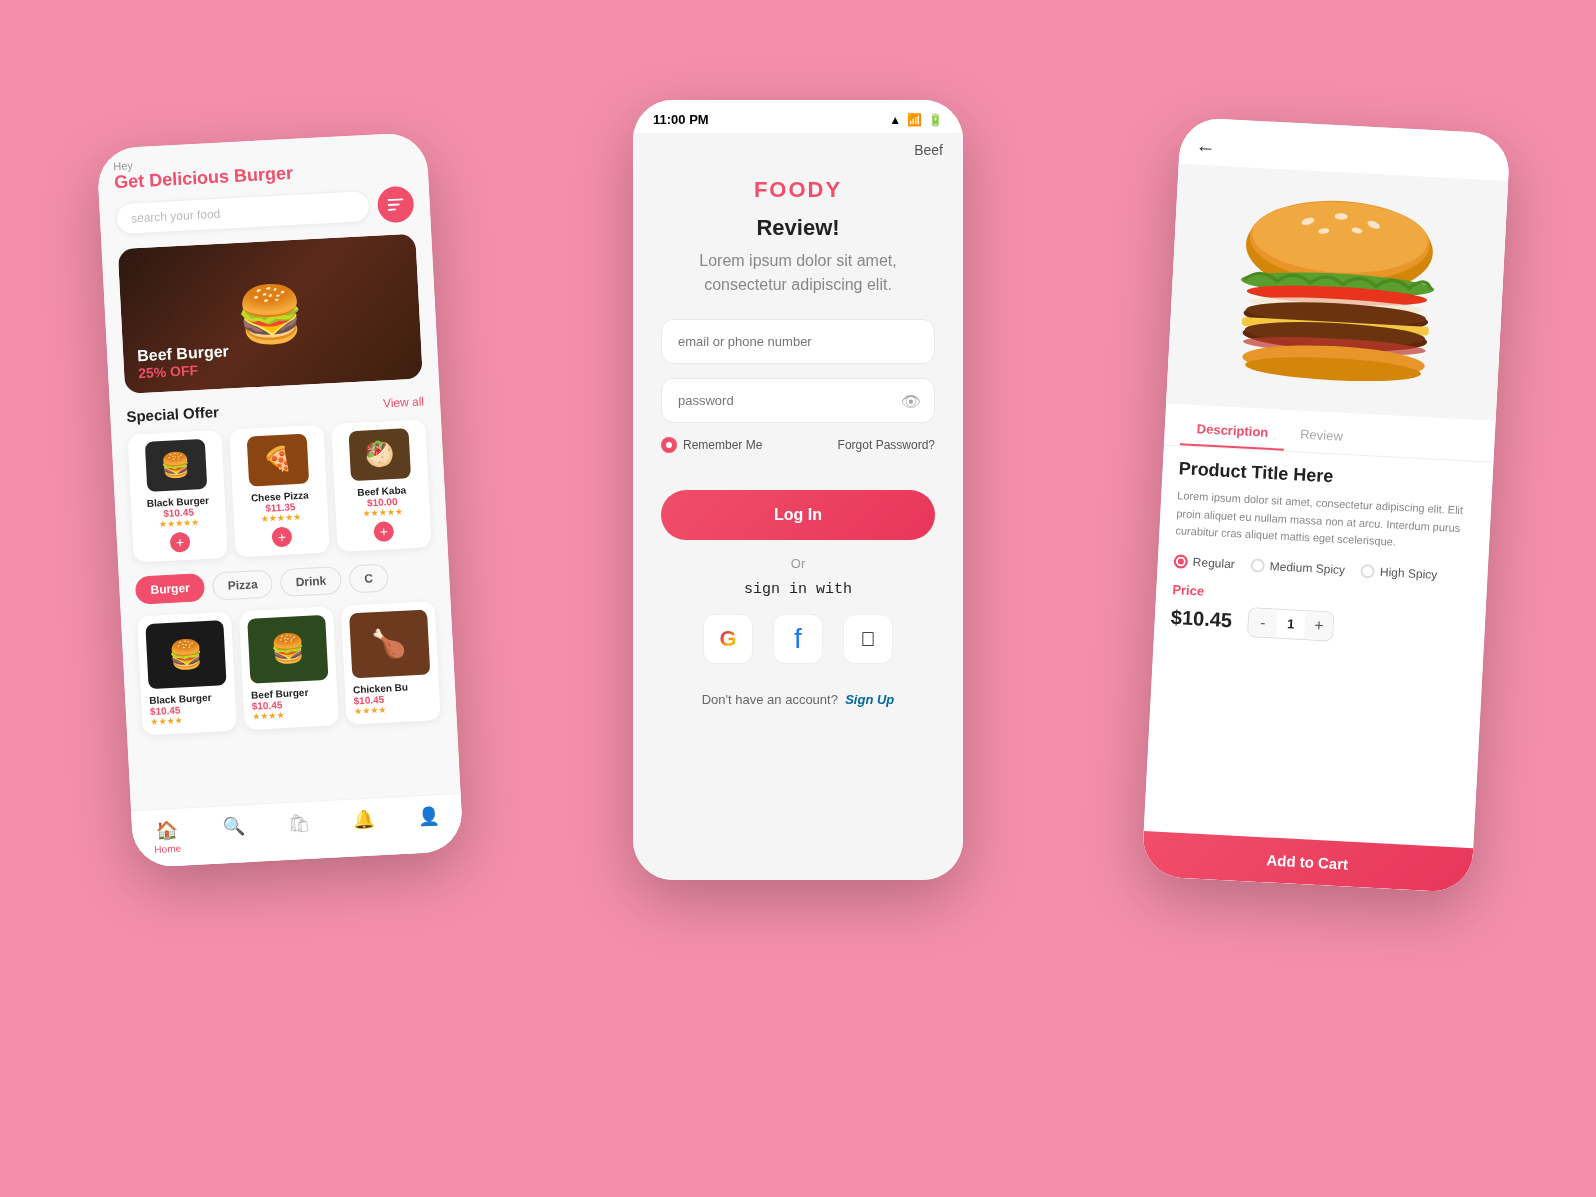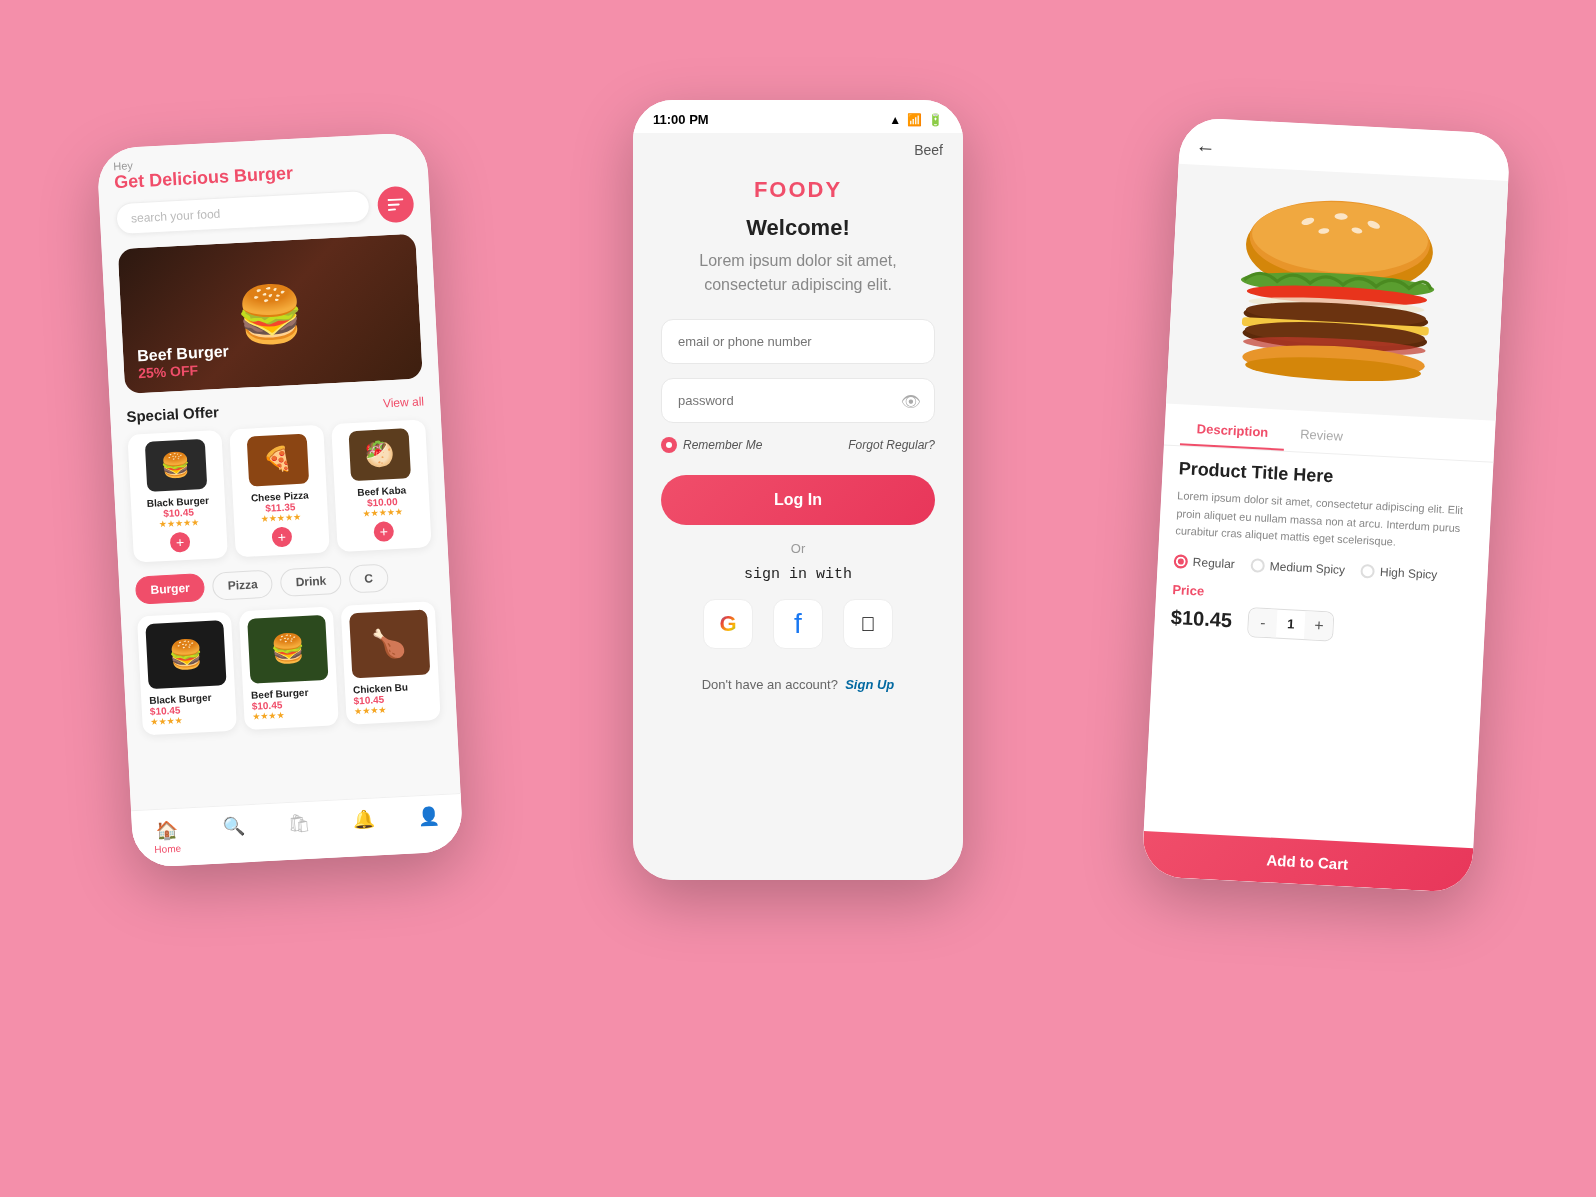--- a/index.html
+++ b/index.html
@@ -358,22 +358,21 @@
       top: 50%;
       transform: translateY(-50%);
       font-size: 16px;
       color: #aaa;
     }
     .remember-row {
       display: flex;
       justify-content: space-between;
       align-items: center;
       width: 100%;
-      margin-bottom: 22px;
-      font-style: italic;
+      margin-bottom: 37px;
     }
     .remember-me {
       display: flex;
       align-items: center;
       gap: 6px;
       font-size: 12px;
       color: #555;
     }
     .radio-dot {
       width: 16px;
@@ -726,36 +725,36 @@
           <span>🔋</span>
         </div>
       </div>
 
       <div class="login-skip">
         <span>Beef</span>
       </div>
 
       <div class="login-body">
         <div class="brand-name">FOODY</div>
-        <div class="login-welcome">Welcome!</div>
+        <div class="login-welcome">Review!</div>
         <div class="login-subtitle">Lorem ipsum dolor sit amet, consectetur adipiscing elit.</div>
 
         <input class="login-input" type="text" placeholder="email or phone number" style="">
 
         <div class="password-field">
           <input type="password" placeholder="password" style="">
           <span class="eye-icon">👁</span>
         </div>
 
         <div class="remember-row">
           <div class="remember-me">
             <div class="radio-dot"></div>
             <span>Remember Me</span>
           </div>
-          <span class="forgot-pw">Forgot Regular?</span>
+          <span class="forgot-pw">Forgot Password?</span>
         </div>
 
         <button class="login-btn">Log In</button>
 
         <div class="or-divider">Or</div>
         <div class="sign-in-with">sign in with</div>
 
         <div class="social-icons">
           <div class="social-btn">
             <span class="google-g" style="font-weight:900; font-size:22px; background: linear-gradient(135deg, #4285F4, #EA4335, #FBBC05, #34A853); -webkit-background-clip: text; -webkit-text-fill-color: transparent;">G</span>

